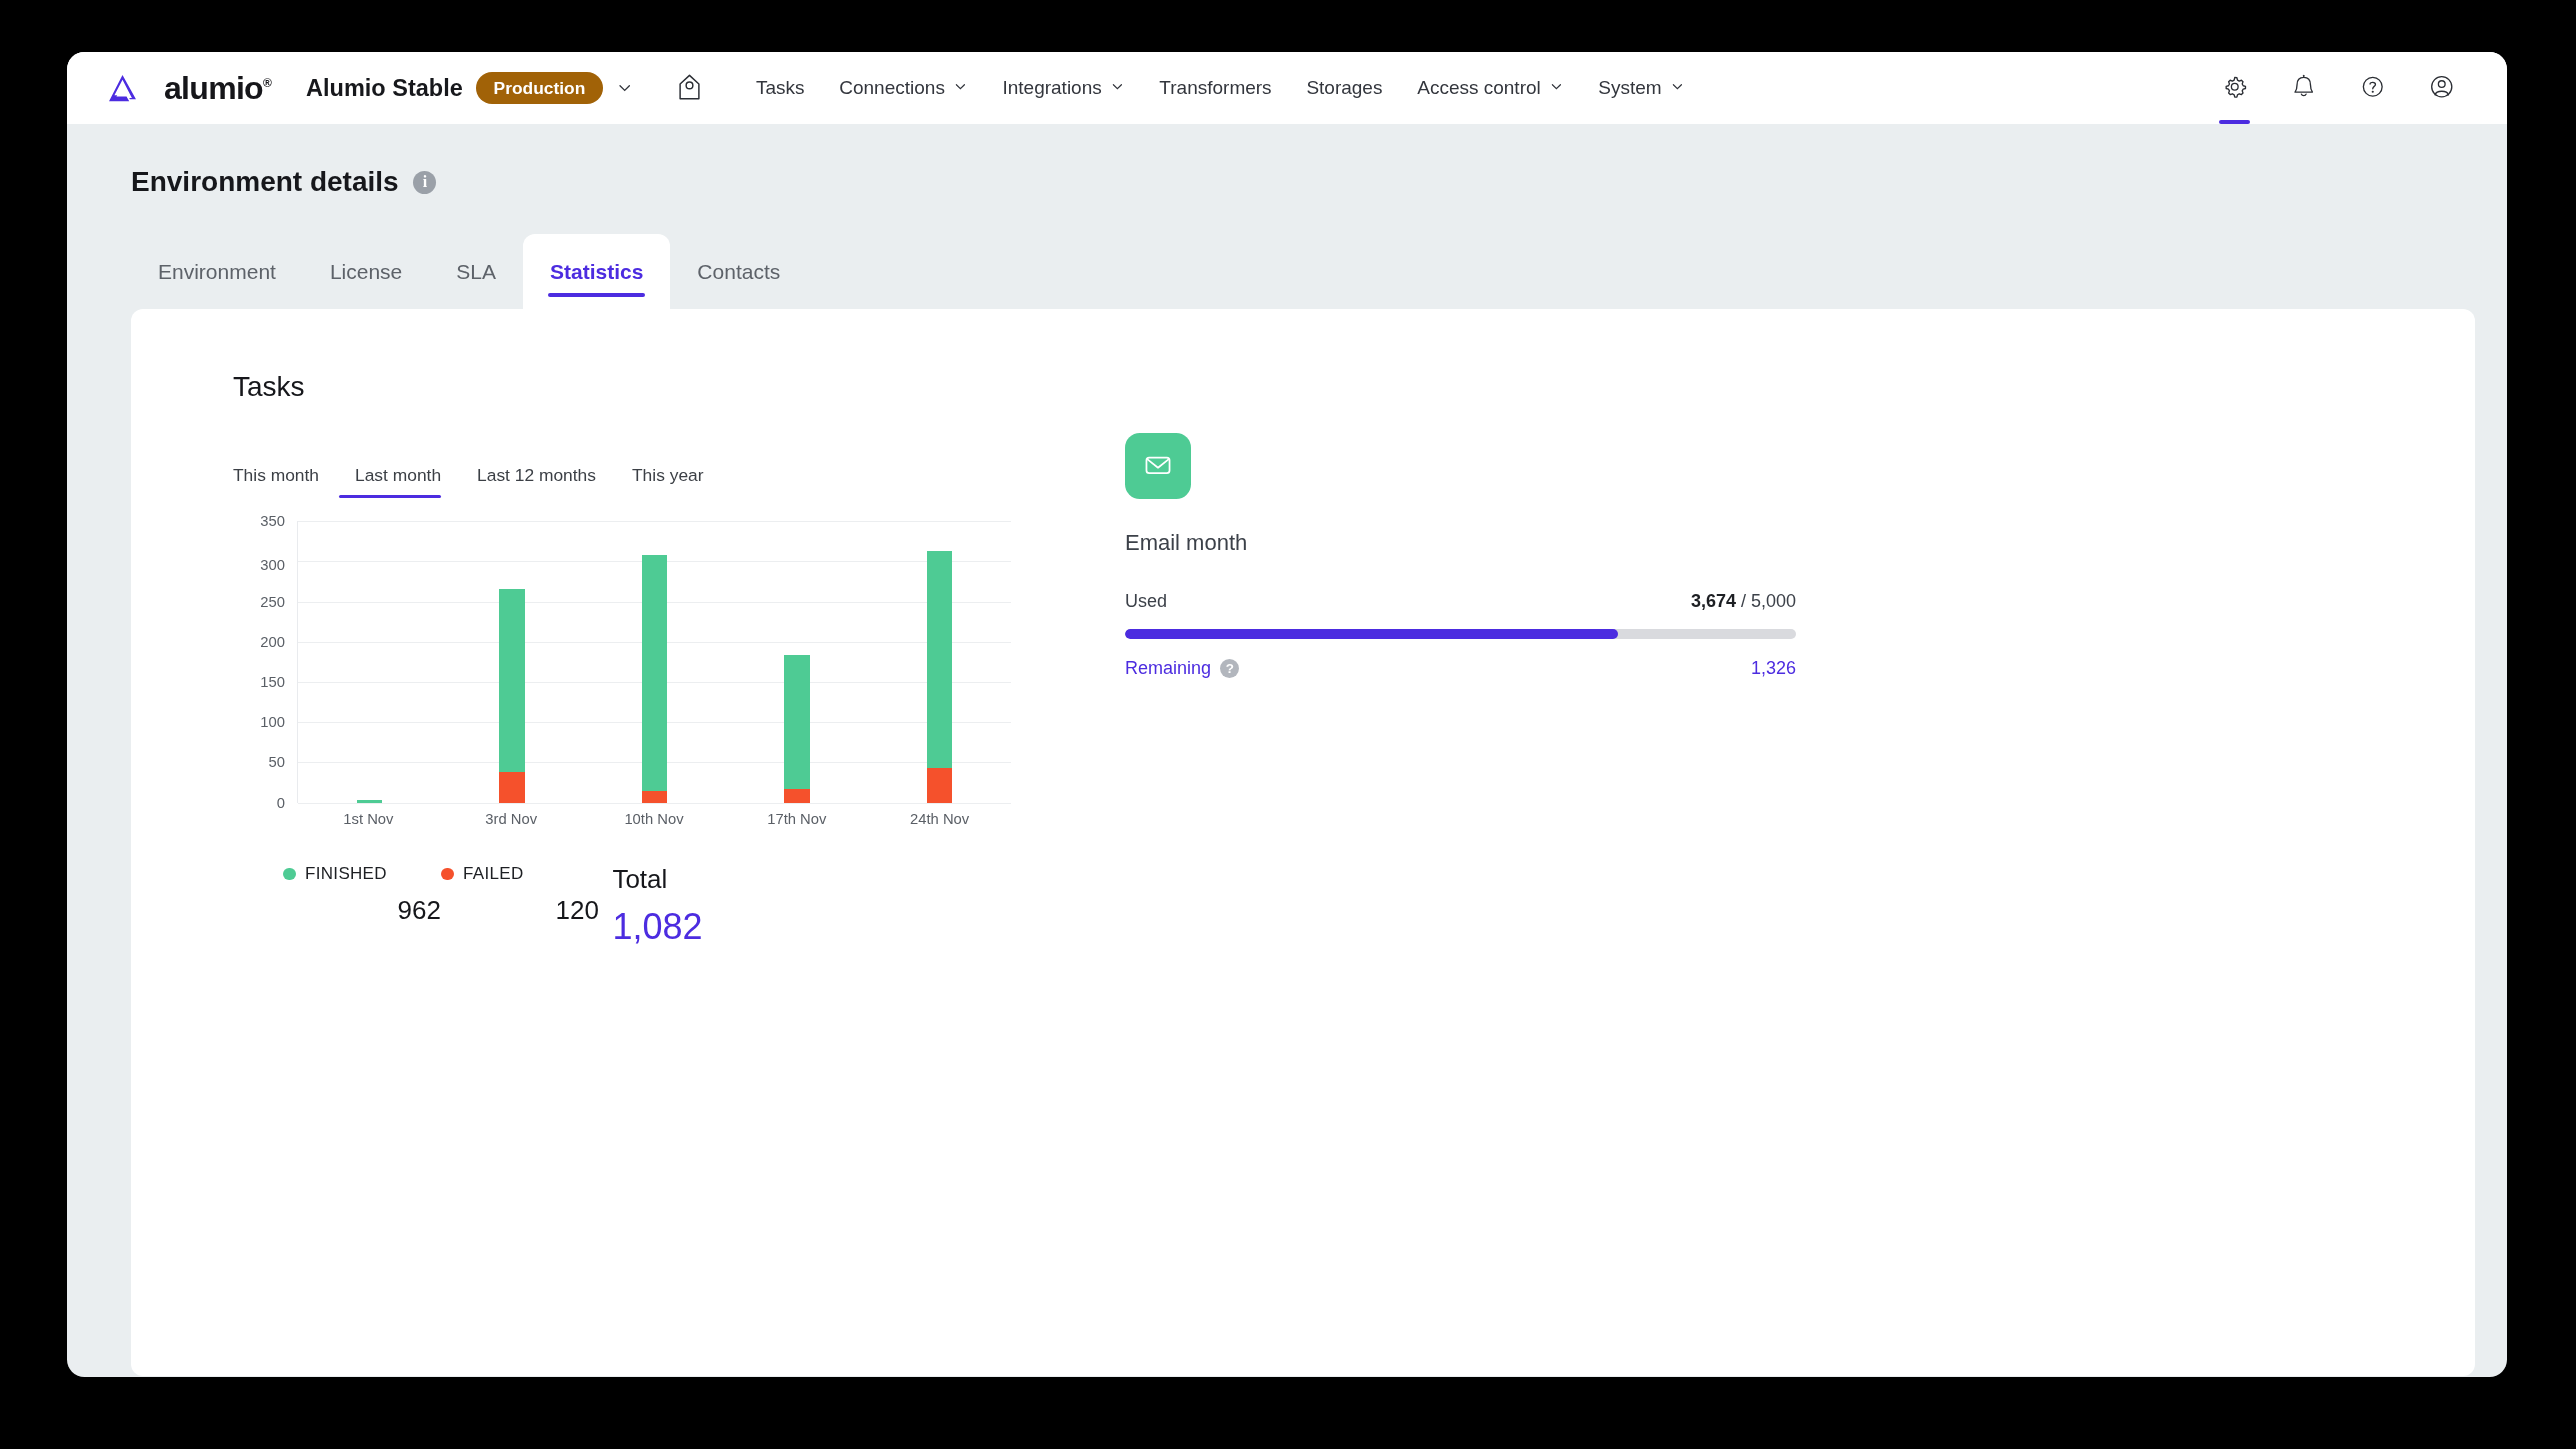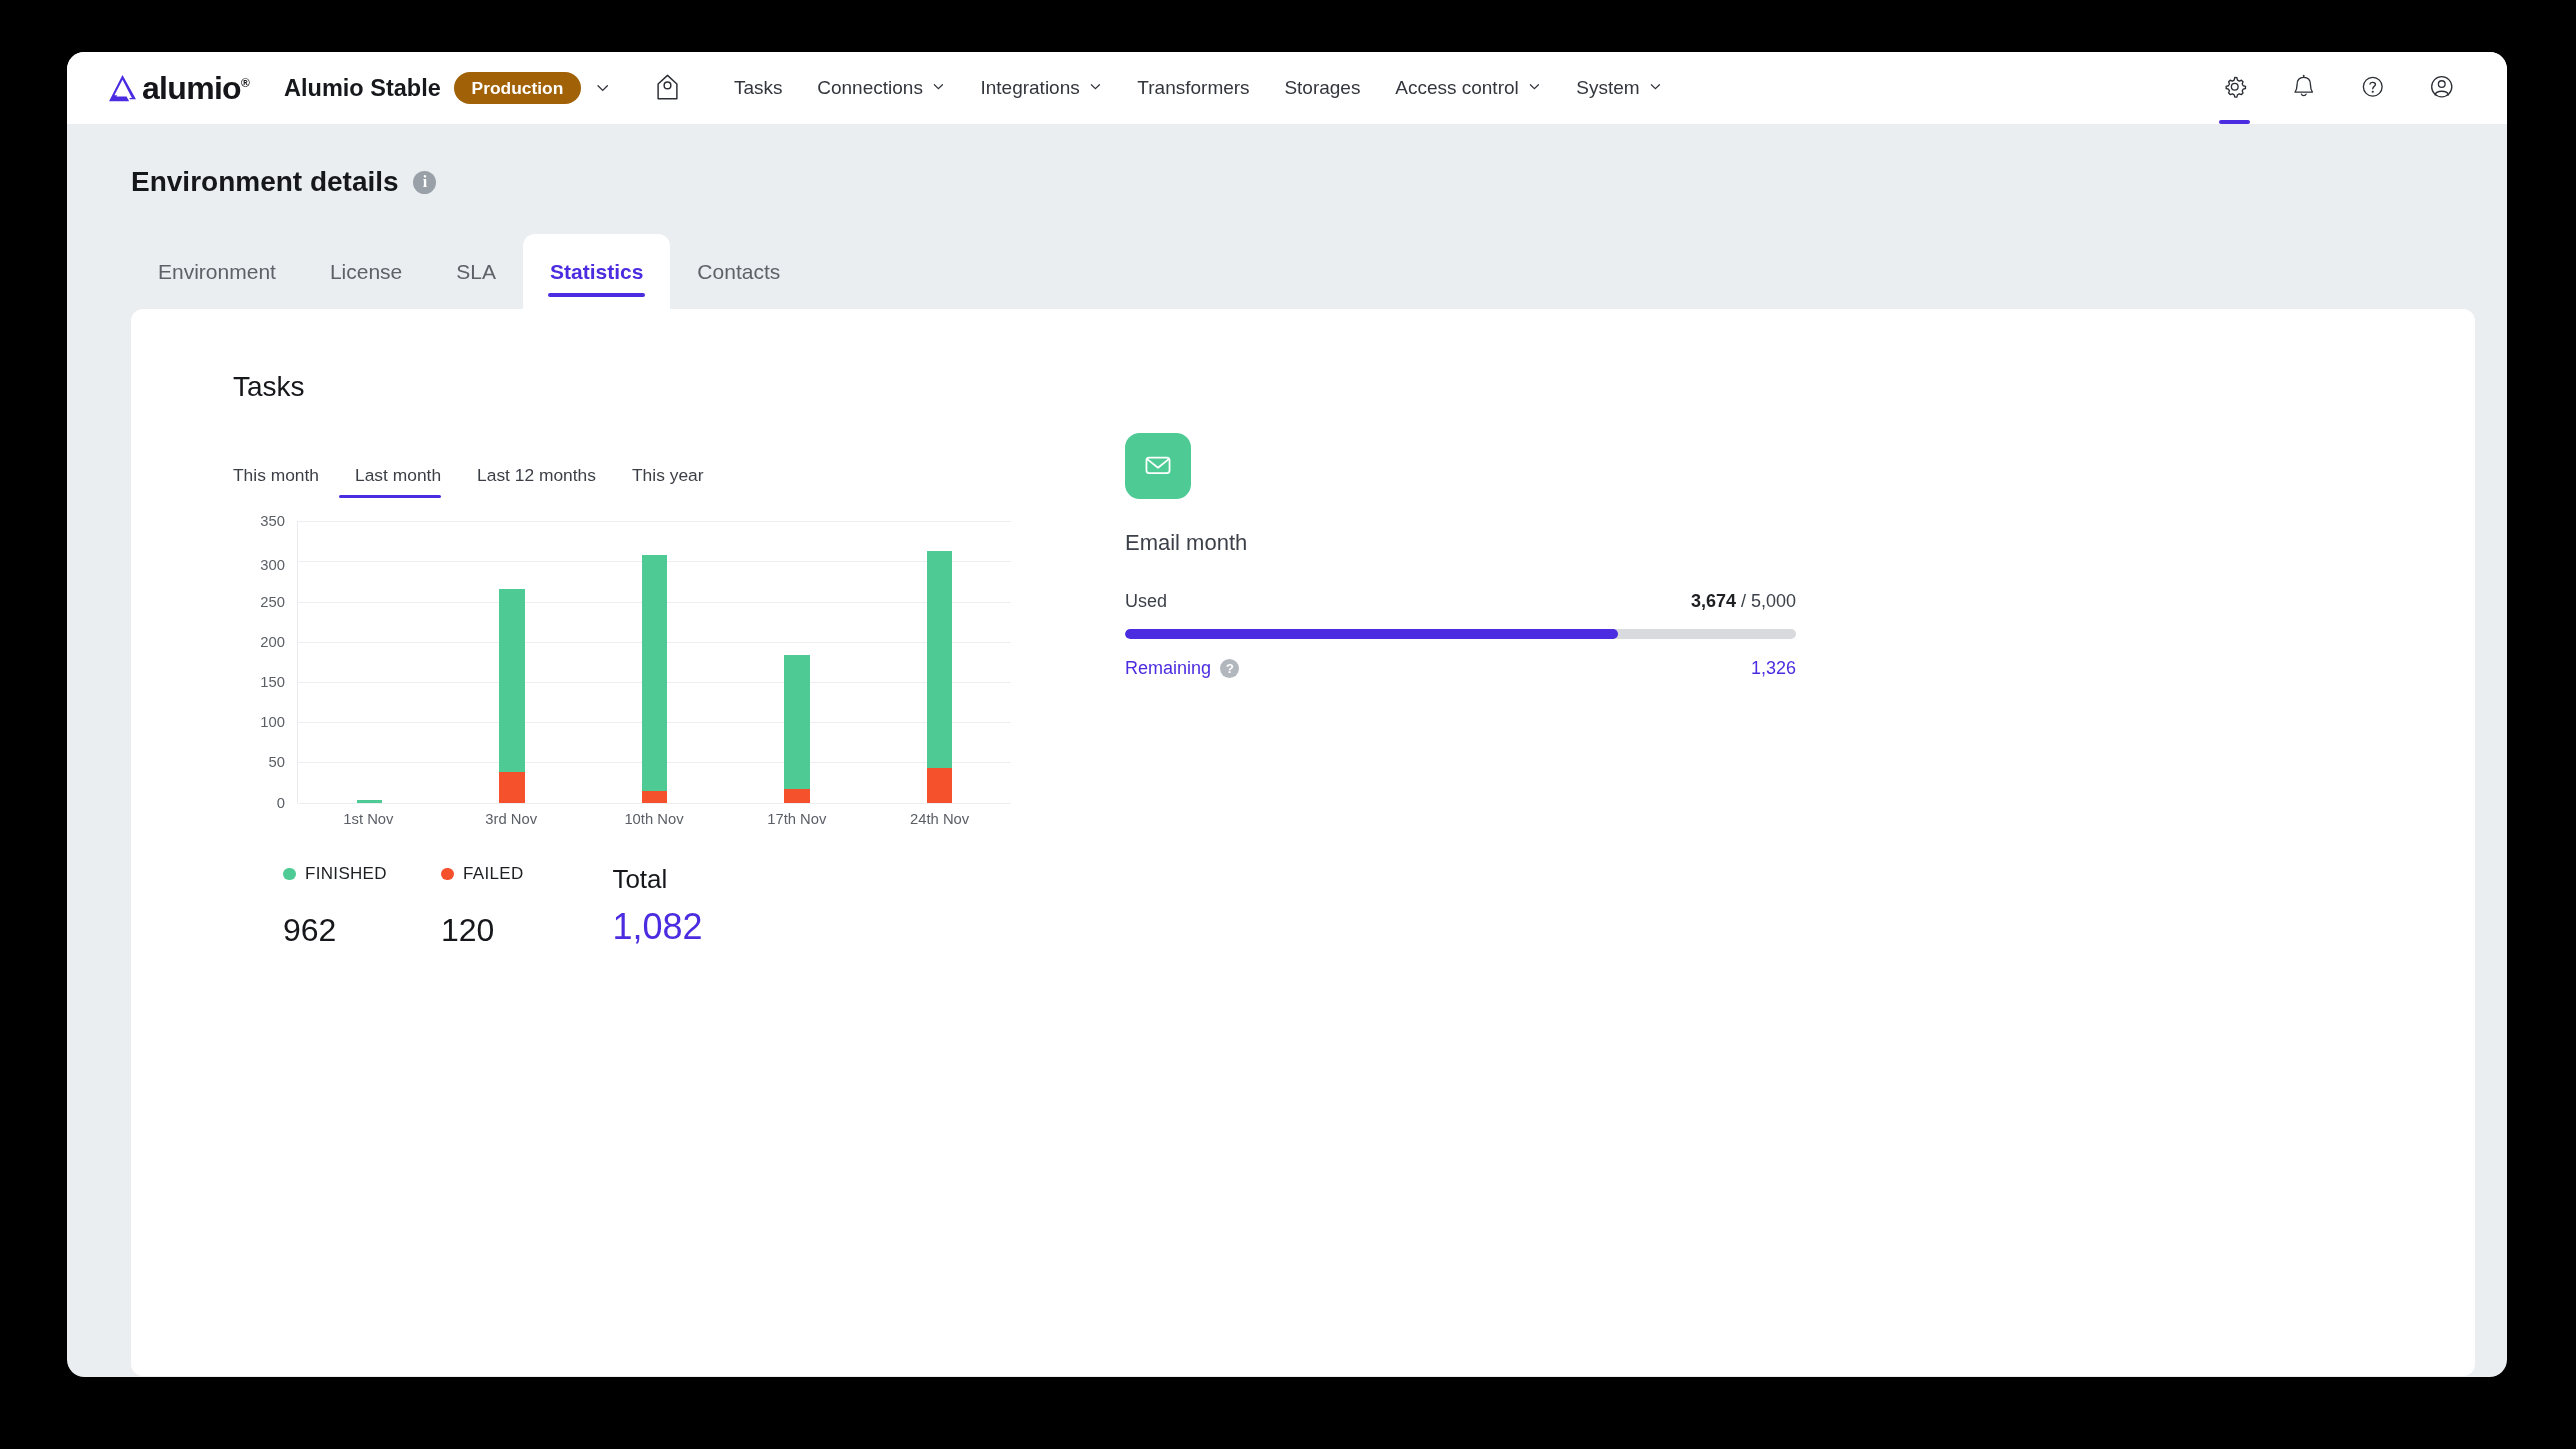--- a/index.html
+++ b/index.html
@@ -23,21 +23,21 @@
   
   .topnav {
     height: 72px;
     background: #ffffff;
     display: flex;
     align-items: center;
     padding: 0 40px 0 38px;
     flex: 0 0 auto;
     position: relative;
   }
-  .logo-block { display: flex; align-items: center; gap: 2px; }
+  .logo-block { display: flex; align-items: center; gap: 24px; }
   .logo-mark { width: 35px; height: 35px; flex: 0 0 auto; }
   .logo-word {
     font-size: 32px; font-weight: 700; color: #16161a;
     letter-spacing: -0.7px; line-height: 1;
   }
   .logo-word sup { font-size: 12px; vertical-align: super; }
 
   .env-block {
     display: flex; align-items: center; gap: 13.4px;
     margin-left: 35px;
@@ -171,21 +171,21 @@
     flex: 1 1 0; text-align: center;
     font-size: 14.8px; color: #5a5f66;
   }
 
   
   .legend-row { display: flex; align-items: flex-start; margin-top: 28px; padding-left: 50px; }
   .legend-col { width: 158px; }
   .legend-head { display: flex; align-items: center; gap: 9.4px; }
   .legend-dot { width: 12.7px; height: 12.7px; border-radius: 50%; flex: 0 0 auto; }
   .legend-label { font-size: 17px; color: #1d1f23; letter-spacing: 0.3px; }
-  .legend-value { font-size: 32px; color: #16171b; margin-top: 28px; }
+  .legend-value { font-size: 26px; color: #16171b; margin-top: 11px; text-align: right; }
   .total-col { margin-left: 13.4px; }
   .total-label { font-size: 26px; color: #16171b; }
   .total-value { font-size: 36px; color: #4c2ce0; margin-top: 10.7px; font-weight: 400; }
 
   
   .alert-icon-box {
     width: 66px; height: 66px; border-radius: 14.8px;
     background: #4ecb94;
     display: flex; align-items: center; justify-content: center;
     margin-top: 62px;

